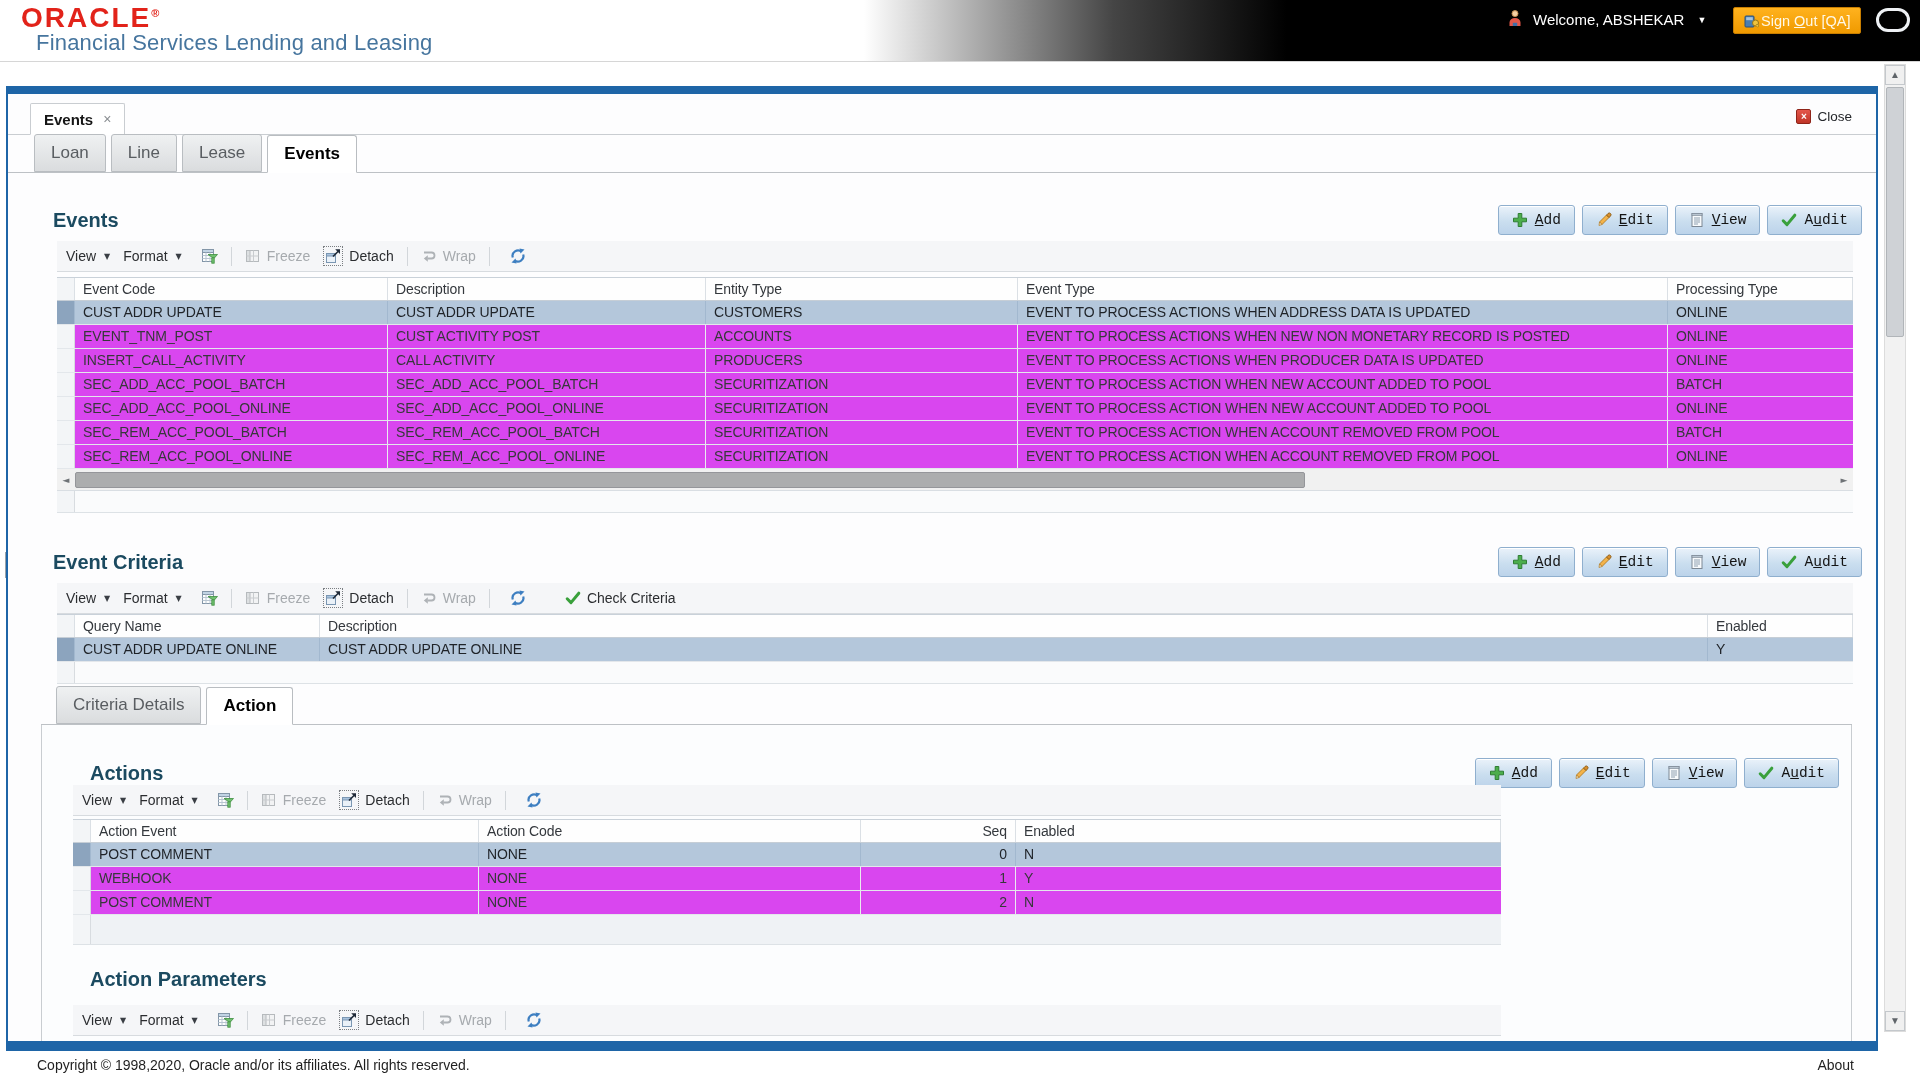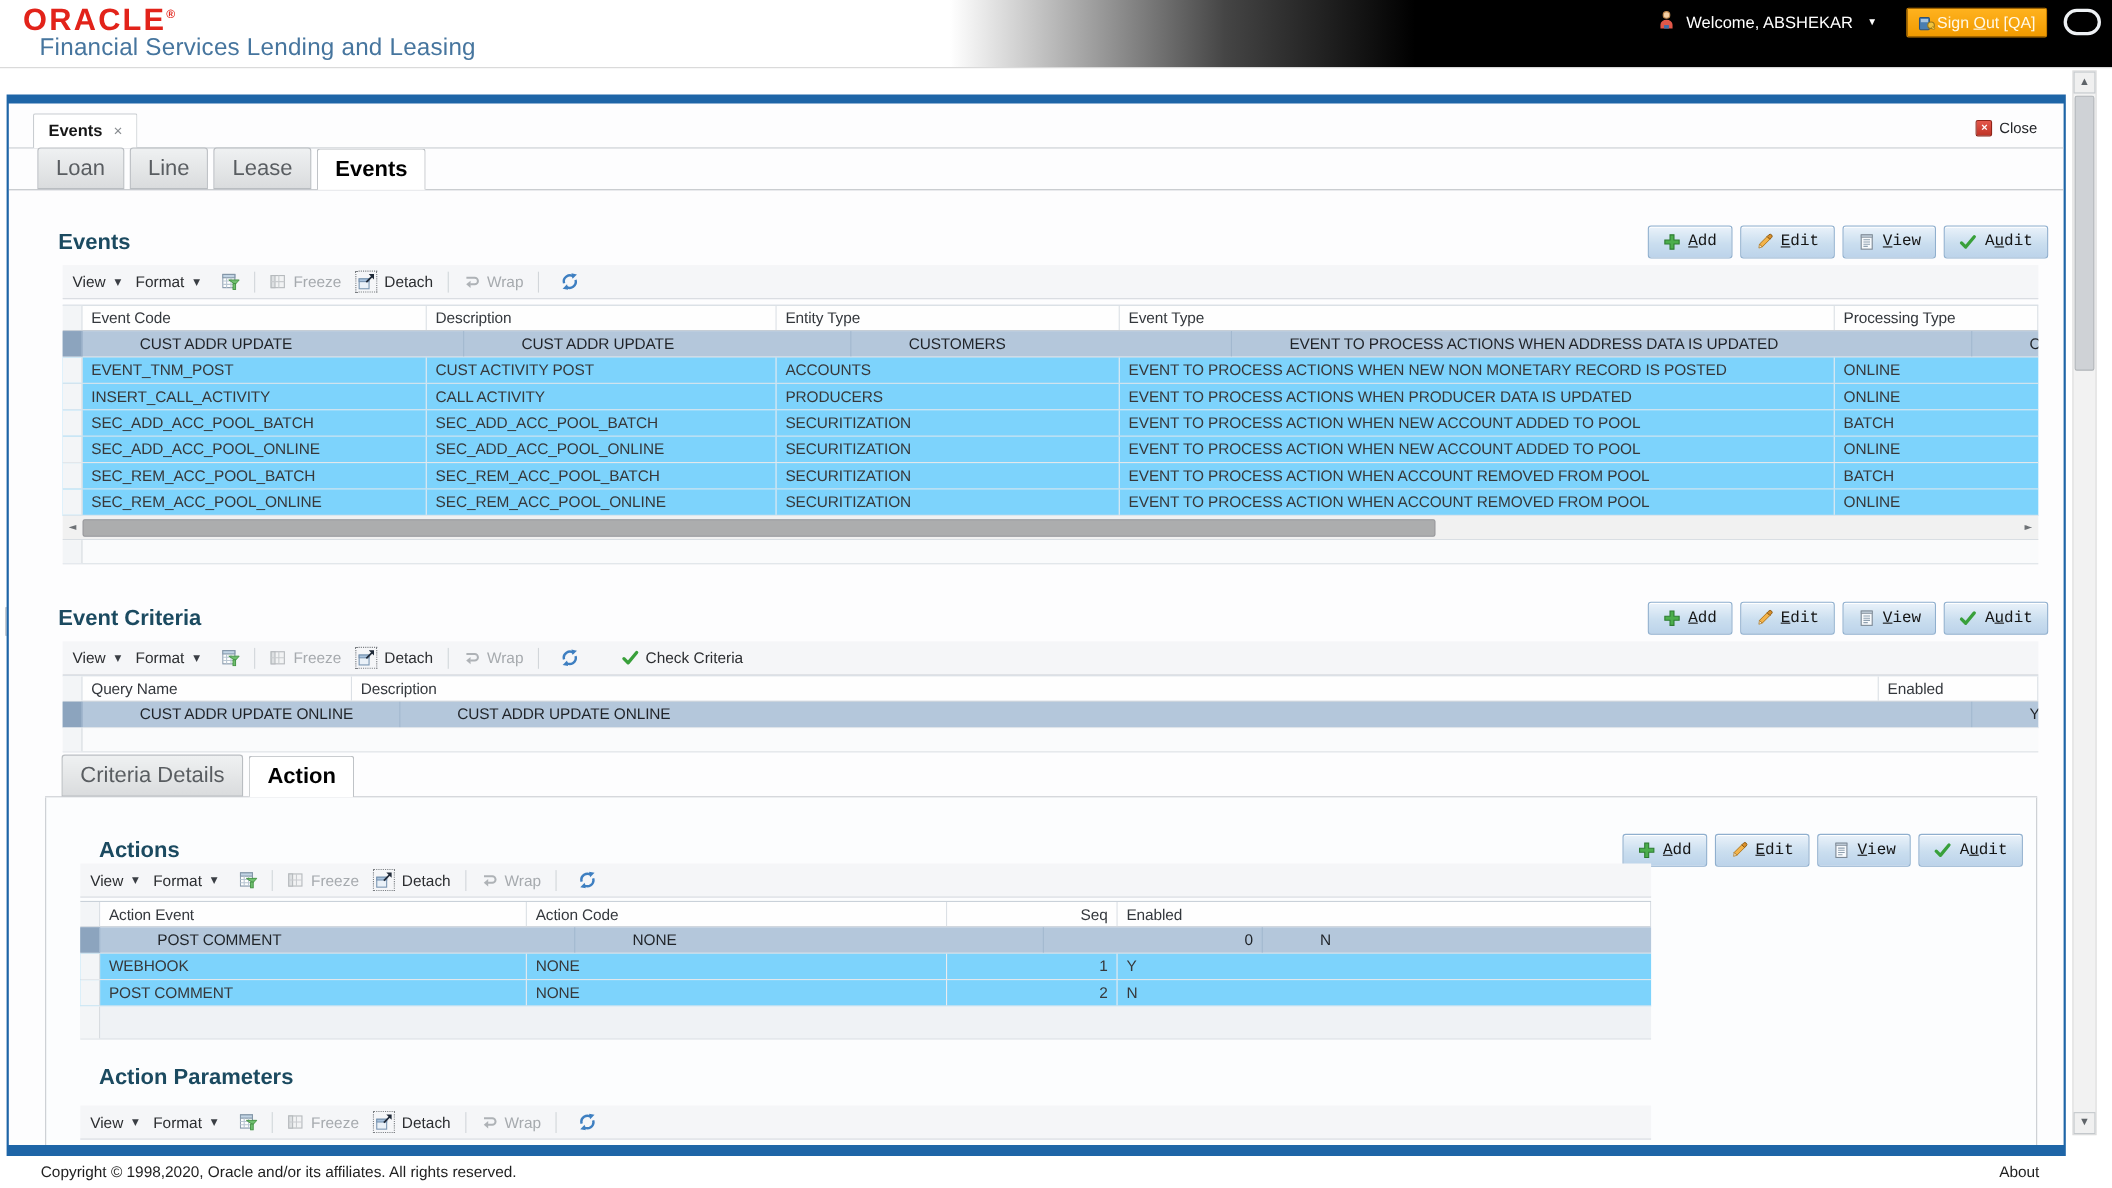--- a/index.html
+++ b/index.html
@@ -46,21 +46,21 @@
   .doc-close { color:#898d91; font-size:14px; font-weight:normal; cursor:pointer; }
   .close-ctl { position:absolute; right:24px; top:7px; display:flex; align-items:center; gap:6px;
     font-size:13.5px; color:#24262a; cursor:pointer; }
   .close-icon { width:15px; height:15px; background:linear-gradient(#e4574b,#bf3427); border:1px solid #8f2419;
     border-radius:2px; color:#fff; font-size:10px; line-height:13px; text-align:center; font-weight:bold; }
 
   .main-tabs { position:absolute; top:48px; left:0; width:100%; height:31px;
     border-bottom:1px solid #bdc1c5; display:flex; align-items:flex-end; padding-left:26px; }
   .tab { display:flex; align-items:center; padding:18px 16px; height:26px; margin-right:5px;
     background:linear-gradient(#eff1f2,#dadcde); border:1px solid #b9bdc1; border-radius:3px 3px 0 0;
-    font-size:20px; color:#595d61; cursor:pointer; }
+    font-size:17px; color:#595d61; cursor:pointer; }
   .tab.active { background:#fff; color:#000; font-weight:bold; height:30px;
     border-bottom:1px solid #fff; margin-bottom:-1px; z-index:2; }
 
   
   .sec-head { position:absolute; left:45px; width:1809px; height:36px;
     display:flex; justify-content:space-between; align-items:center; }
   .sec-title { font-size:20px; font-weight:bold; color:#1b4a60; margin:0; }
   .crud { display:flex; gap:7px; }
   .crud-btn { height:30px; padding:0 13px; display:inline-flex; align-items:center; gap:7px;
     background:linear-gradient(#eaf2fa,#cadeef 55%,#bcd3ea); border:1px solid #8fafce; border-radius:3px;
@@ -75,27 +75,27 @@
   .caret { font-size:8px; color:#3a3e44; margin-left:2px; font-family:"DejaVu Sans",sans-serif; }
   .tsep { width:1px; height:19px; background:#d2d6da; }
   .i16 { width:16px; height:16px; display:block; }
   .detach-frame { border:1px dotted #7a7e82; padding:1px; display:inline-flex; }
   .qbe-gap { margin-left:7px; }
   .refresh-gap { margin-left:7px; }
   .cc-gap { margin-left:26px; }
 
   
   .grid { position:absolute; background:#fff; border-top:1px solid #c9d1d9; font-size:14px; }
-  .g-row { display:flex; height:24px; border-bottom:1px solid #e3e7eb; background:#7dd3fc; }
+  .g-row { display:flex; height:24px; border-bottom:1px solid #e3e7eb; background:#d946ef; }
   .g-row.g-head { height:23px; border-bottom:1px solid #c6ced6; background:#fefefe; }
   .g-cell { padding:0 8px; line-height:23px; white-space:nowrap; overflow:hidden; color:#37383a;
     border-right:1px solid #e9ecef; letter-spacing:-0.1px; }
   .g-head .g-cell { line-height:22px; color:#34383d; border-right:1px solid #dbe0e5; }
   .gsel { width:18px; min-width:18px; padding:0; background:#f3f5f7; border-right:1px solid #d8dce0; }
-  .g-row.selected { background:#b4c7db;gap:44px; }
+  .g-row.selected { background:#b4c7db; }
   .g-row.selected .g-cell { color:#1f2328; border-right-color:#a2b8cf; }
   .g-row.selected .gsel { background:#8ca4be; }
   .num { text-align:right; }
 
   .ev-c1{width:313px;} .ev-c2{width:318px;} .ev-c3{width:312px;} .ev-c4{width:650px;} .ev-c5{flex:1;border-right:none;}
   .ec-c1{width:245px;} .ec-c2{width:1388px;} .ec-c3{flex:1;border-right:none;}
   .ac-c1{width:388px;} .ac-c2{width:382px;} .ac-c3{width:155px;} .ac-c4{flex:1;border-right:none;}
 
   .g-scroll { height:22px; background:#f1f1f1; border-bottom:1px solid #d9dee3; display:flex; align-items:center; }
   .hs-arrow { width:18px; text-align:center; font-size:9px; color:#6e7276;

